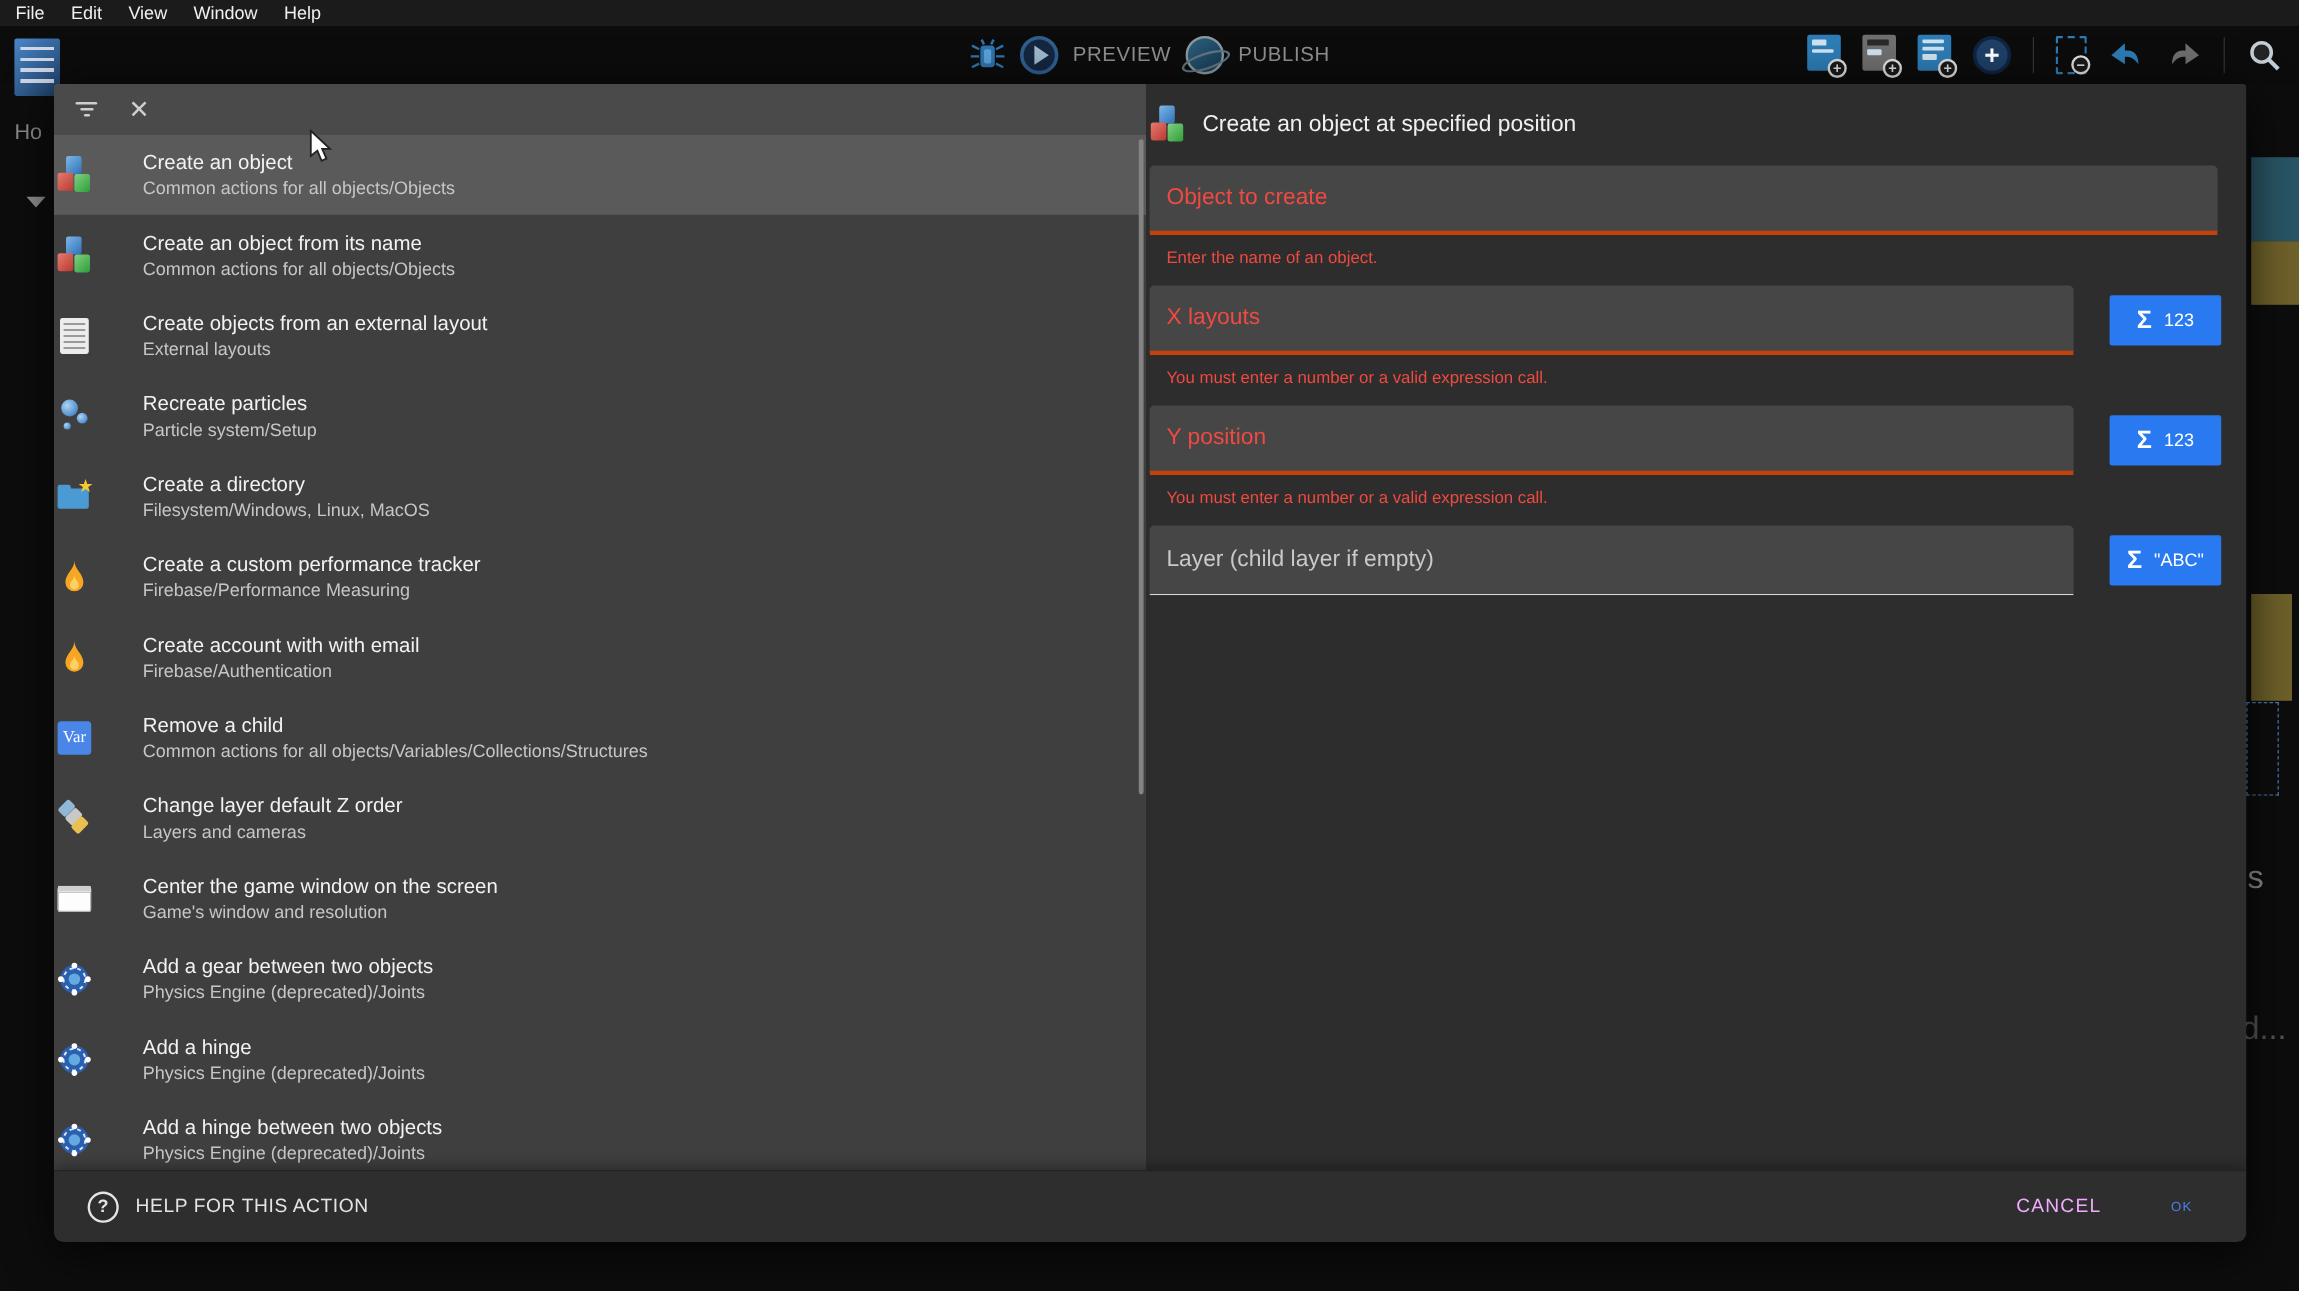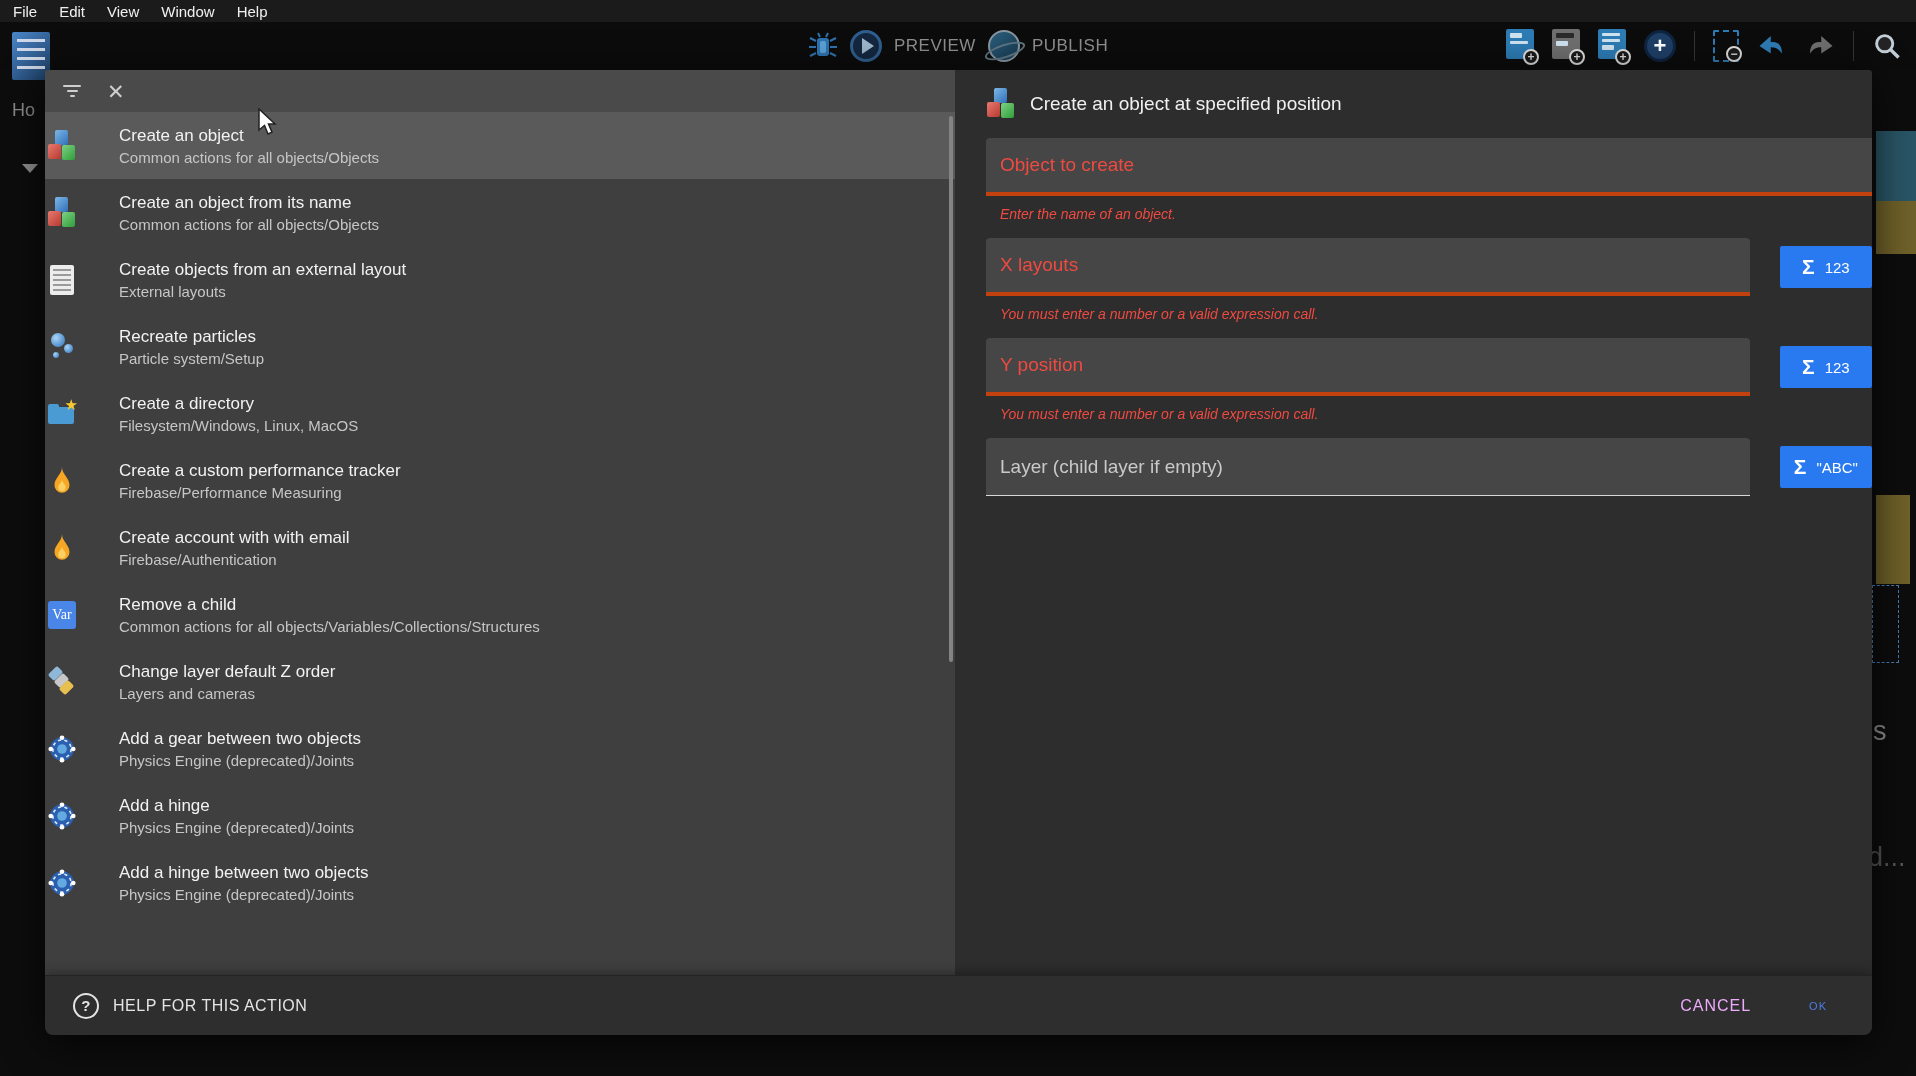--- a/index.html
+++ b/index.html
@@ -99,34 +99,34 @@
               display:flex; align-items:center; justify-content:center;
               font-family:"Liberation Serif",serif; font-size:14px; }
   .icon-zorder { position:relative; width:30px; height:30px; }
   .icon-zorder span { position:absolute; width:13px; height:9px; border-radius:2px; transform:rotate(-45deg); }
   .icon-zorder .z1 { left:2px;  top:2px;  background:#8fb8d8; }
   .icon-zorder .z2 { left:8px;  top:9px;  background:#c8c8c8; }
   .icon-zorder .z3 { left:13px; top:16px; background:#e8c050; }
   .icon-window { width:28px; height:22px; background:#fdfdfd; border-radius:2px; border-top:5px solid #cfcfcf;
                  box-shadow:inset 0 0 0 1px #b5b5b5; }
   
-  .right-col { flex:1; background:#2d2d2d; padding-left:31px; overflow:hidden; }
+  .right-col { flex:1; background:#2d2d2d; padding-left:3px; overflow:hidden; }
   .panel-header { display:flex; align-items:center; gap:14px; margin-top:16px; height:36px; }
   .panel-title { font-size:19px; color:#f0f0f0; }
   .field { background:#464646; border-radius:4px 4px 0 0; display:flex; align-items:center;
            padding-left:14px; height:58px; cursor:text; }
   .field.error { border-bottom:4px solid #c2410c;text-align:right; }
   .field.error .flabel { color:#ef4a41; }
   .field.neutral { border-bottom:1px solid #d8d8d8; }
   .field.neutral .flabel { color:#c9c9c9; }
   .flabel { font-size:19px; }
   .field-obj { margin-top:16px; width:890px; }
   .frow { display:flex; align-items:center; margin-top:16px; }
   .frow .field { width:770px; }
-  .helper { margin:10px 0 0 14px; font-size:14px; color:#ef4a41;font-style:italic; }
+  .helper { margin:10px 0 0 14px; font-size:14px; color:#ef4a41; }
   .expr-btn { width:93px; height:42px; margin-left:30px; background:#2979f0; border-radius:2px; border:none;
               display:flex; align-items:center; justify-content:center; gap:10px; color:#fff; cursor:pointer; }
   .expr-btn .sigma { font-size:21px; font-weight:bold; }
   .expr-btn .bval  { font-size:15px; font-family:"Liberation Sans",sans-serif; }
   
   .footer { height:60px; flex:none; background:#2e2e2e; border-top:1px solid #232323;
             box-shadow:0 -3px 10px rgba(0,0,0,.3); display:flex; align-items:center;
             padding:0 45px 0 28px; position:relative; z-index:2; }
   .help-btn { display:flex; align-items:center; gap:14px; color:#e4e4e4; font-size:16px;
               letter-spacing:.5px; cursor:pointer; }
@@ -348,20 +348,29 @@
                 <span class="z3"></span>
               </div>
             </div>
           <div class="ltext">
               <div class="t">Change layer default Z order</div>
               <div class="s">Layers and cameras</div>
             </div>
         </div>
         <div class="lrow">
           <div class="licon">
+              <div class="icon-window"></div>
+            </div>
+          <div class="ltext">
+              <div class="t">Center the game window on the screen</div>
+              <div class="s">Game's window and resolution</div>
+            </div>
+        </div>
+        <div class="lrow">
+          <div class="licon">
             <svg width="30" height="30" viewBox="0 0 28 28">
                 <circle cx="14" cy="14" r="11" fill="#2b5fb0"></circle>
                 <circle cx="14" cy="14" r="8.5" fill="none" stroke="#dfe9f5" stroke-width="1.5" stroke-dasharray="3 3"></circle>
                 <circle cx="14" cy="14" r="4.5" fill="#63aae0"></circle>
                 <circle cx="14" cy="3.5" r="2.2" fill="#fff"></circle>
                 <circle cx="3.5" cy="14" r="2.2" fill="#fff"></circle>
                 <circle cx="24.5" cy="14" r="2.2" fill="#fff"></circle>
                 <circle cx="14" cy="24.5" r="2.2" fill="#fff"></circle>
               </svg>
           </div>

